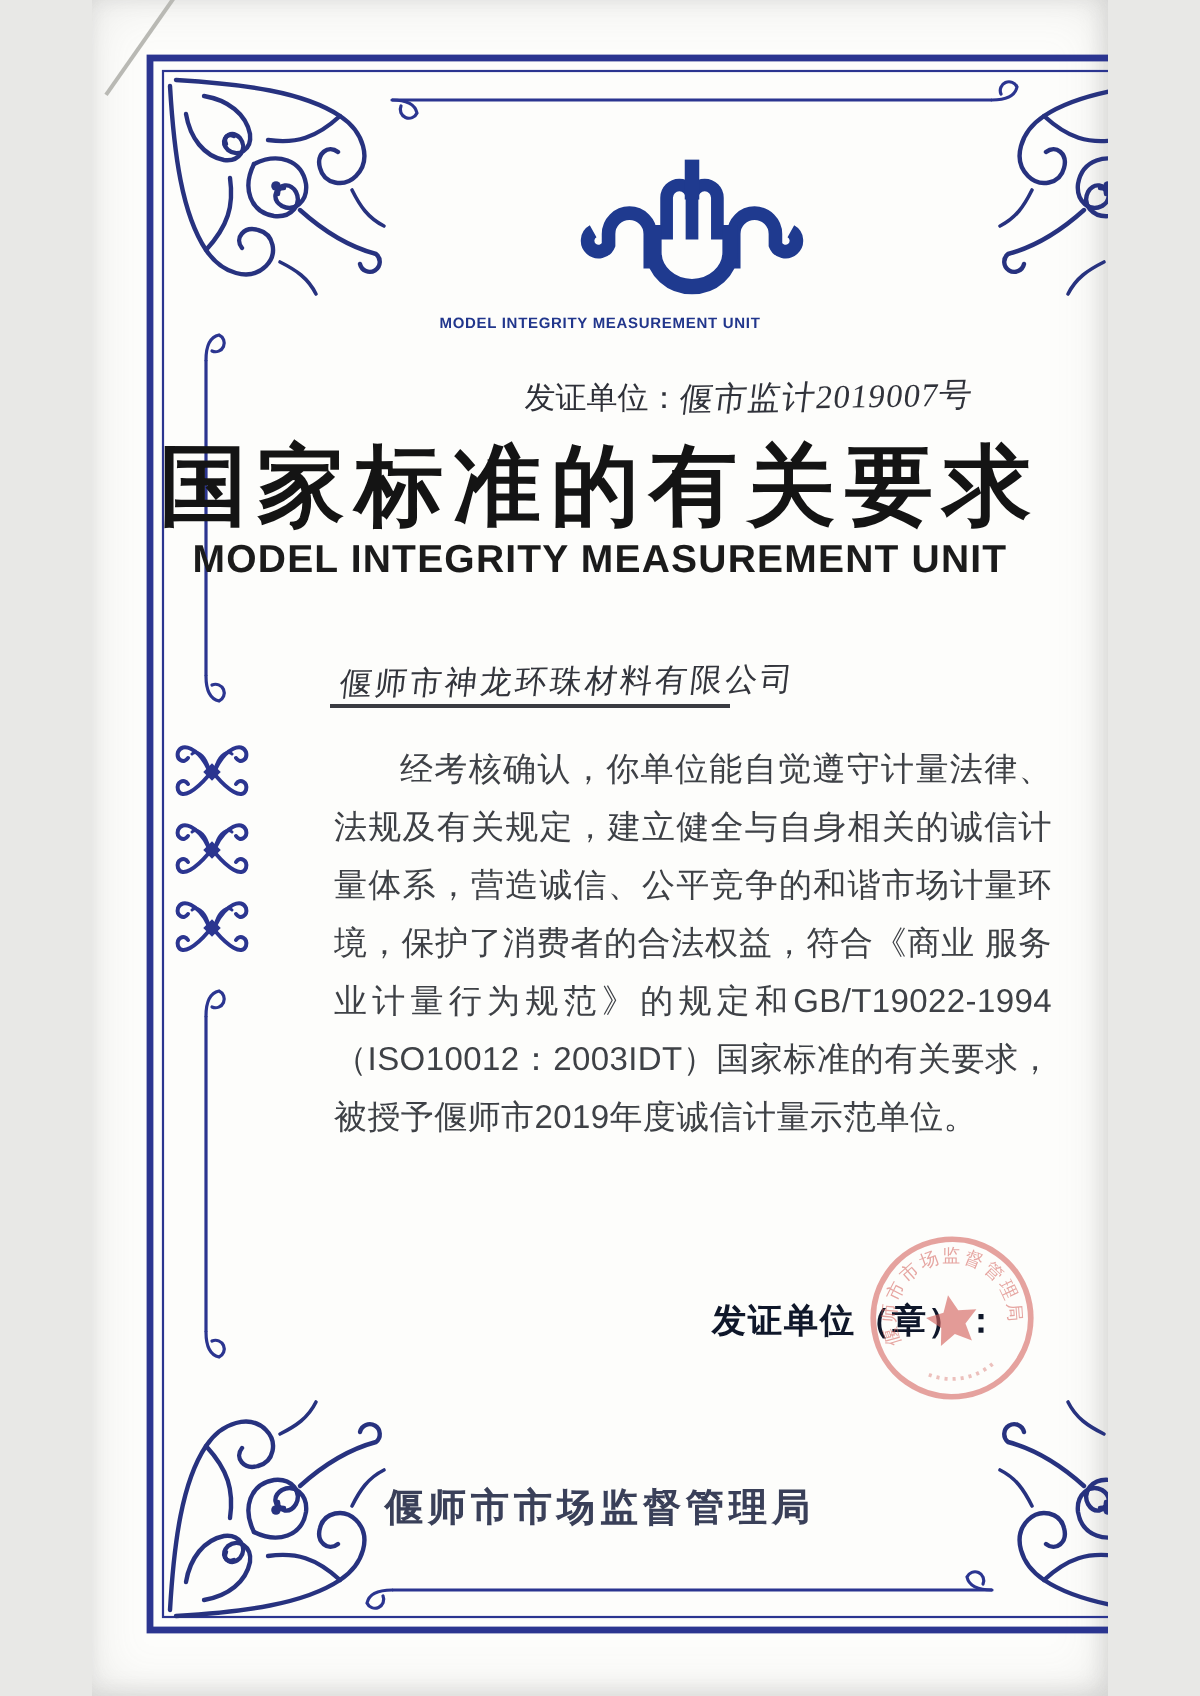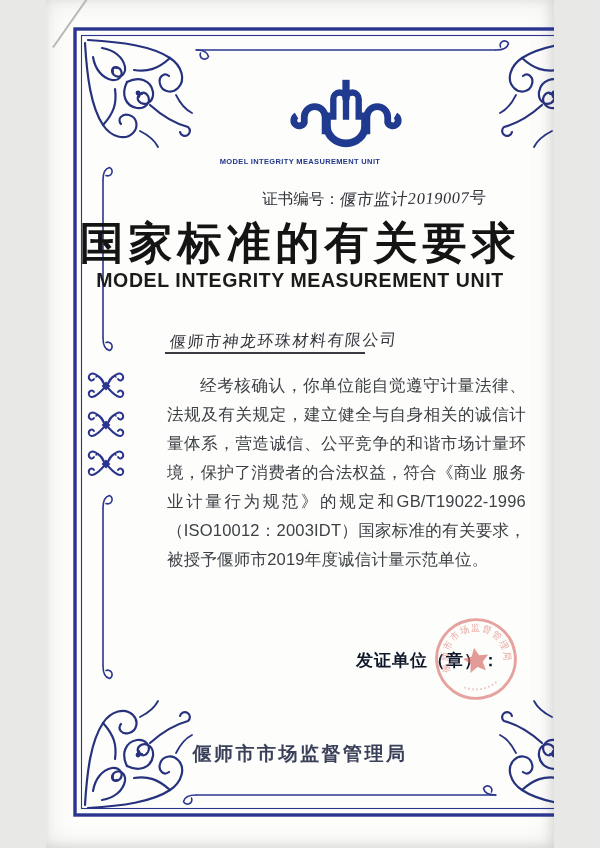--- a/index.html
+++ b/index.html
@@ -167,30 +167,30 @@
       <path d="M46,46 V23 A7,7 0 0 1 60,23 V46" stroke-width="7"></path>
       <path d="M74,46 V23 A7,7 0 0 0 60,23" stroke-width="7"></path>
       <path d="M60,24 V2" stroke-width="8"></path>
 
       <path d="M39,38 V53 A21,19 0 0 0 81,53 V38" stroke-width="8.5"></path>
     </g>
   </svg>
   <div class="abs logo-caption">MODEL INTEGRITY MEASUREMENT UNIT</div>
 
   <div class="abs certno">
-    <span>证书编号：</span><span class="hand">偃市监计2019007号</span>
+    <span>发证单位：</span><span class="hand">偃市监计2019007号</span>
   </div>
 
   <div class="abs title-zh">国家标准的有关要求</div>
   <div class="abs title-en">MODEL INTEGRITY MEASUREMENT UNIT</div>
 
   <div class="abs recipient">偃师市神龙环珠材料有限公司</div>
   <div class="abs recipient-line"></div>
 
-  <div class="abs body-text">经考核确认，你单位能自觉遵守计量法律、法规及有关规定，建立健全与自身相关的诚信计量体系，营造诚信、公平竞争的和谐市场计量环境，保护了消费者的合法权益，符合《商业 服务业计量行为规范》的规定和GB/T19022-1996（ISO10012：2003IDT）国家标准的有关要求，被授予偃师市2019年度诚信计量示范单位。</div>
+  <div class="abs body-text">经考核确认，你单位能自觉遵守计量法律、法规及有关规定，建立健全与自身相关的诚信计量体系，营造诚信、公平竞争的和谐市场计量环境，保护了消费者的合法权益，符合《商业 服务业计量行为规范》的规定和GB/T19022-1994（ISO10012：2003IDT）国家标准的有关要求，被授予偃师市2019年度诚信计量示范单位。</div>
 
   <div class="abs issuer">发证单位（章）：</div>
 
   <svg class="abs seal-wrap" viewBox="0 0 100 100">
     <g transform="rotate(-10 50 50)" opacity="0.78">
       <circle cx="50" cy="50" r="41" fill="none" stroke="#d4625c" stroke-width="3" opacity="0.75"></circle>
       <path id="sealArc" d="M23,62 A29.5,29.5 0 1 1 77,62" fill="none"></path>
       <text font-size="9.5" fill="#d4625c" opacity="0.72" letter-spacing="1.4" font-family="'Liberation Serif','DejaVu Serif',serif">
         <textPath href="#sealArc" startOffset="50%" text-anchor="middle">偃师市市场监督管理局</textPath>
       </text>

